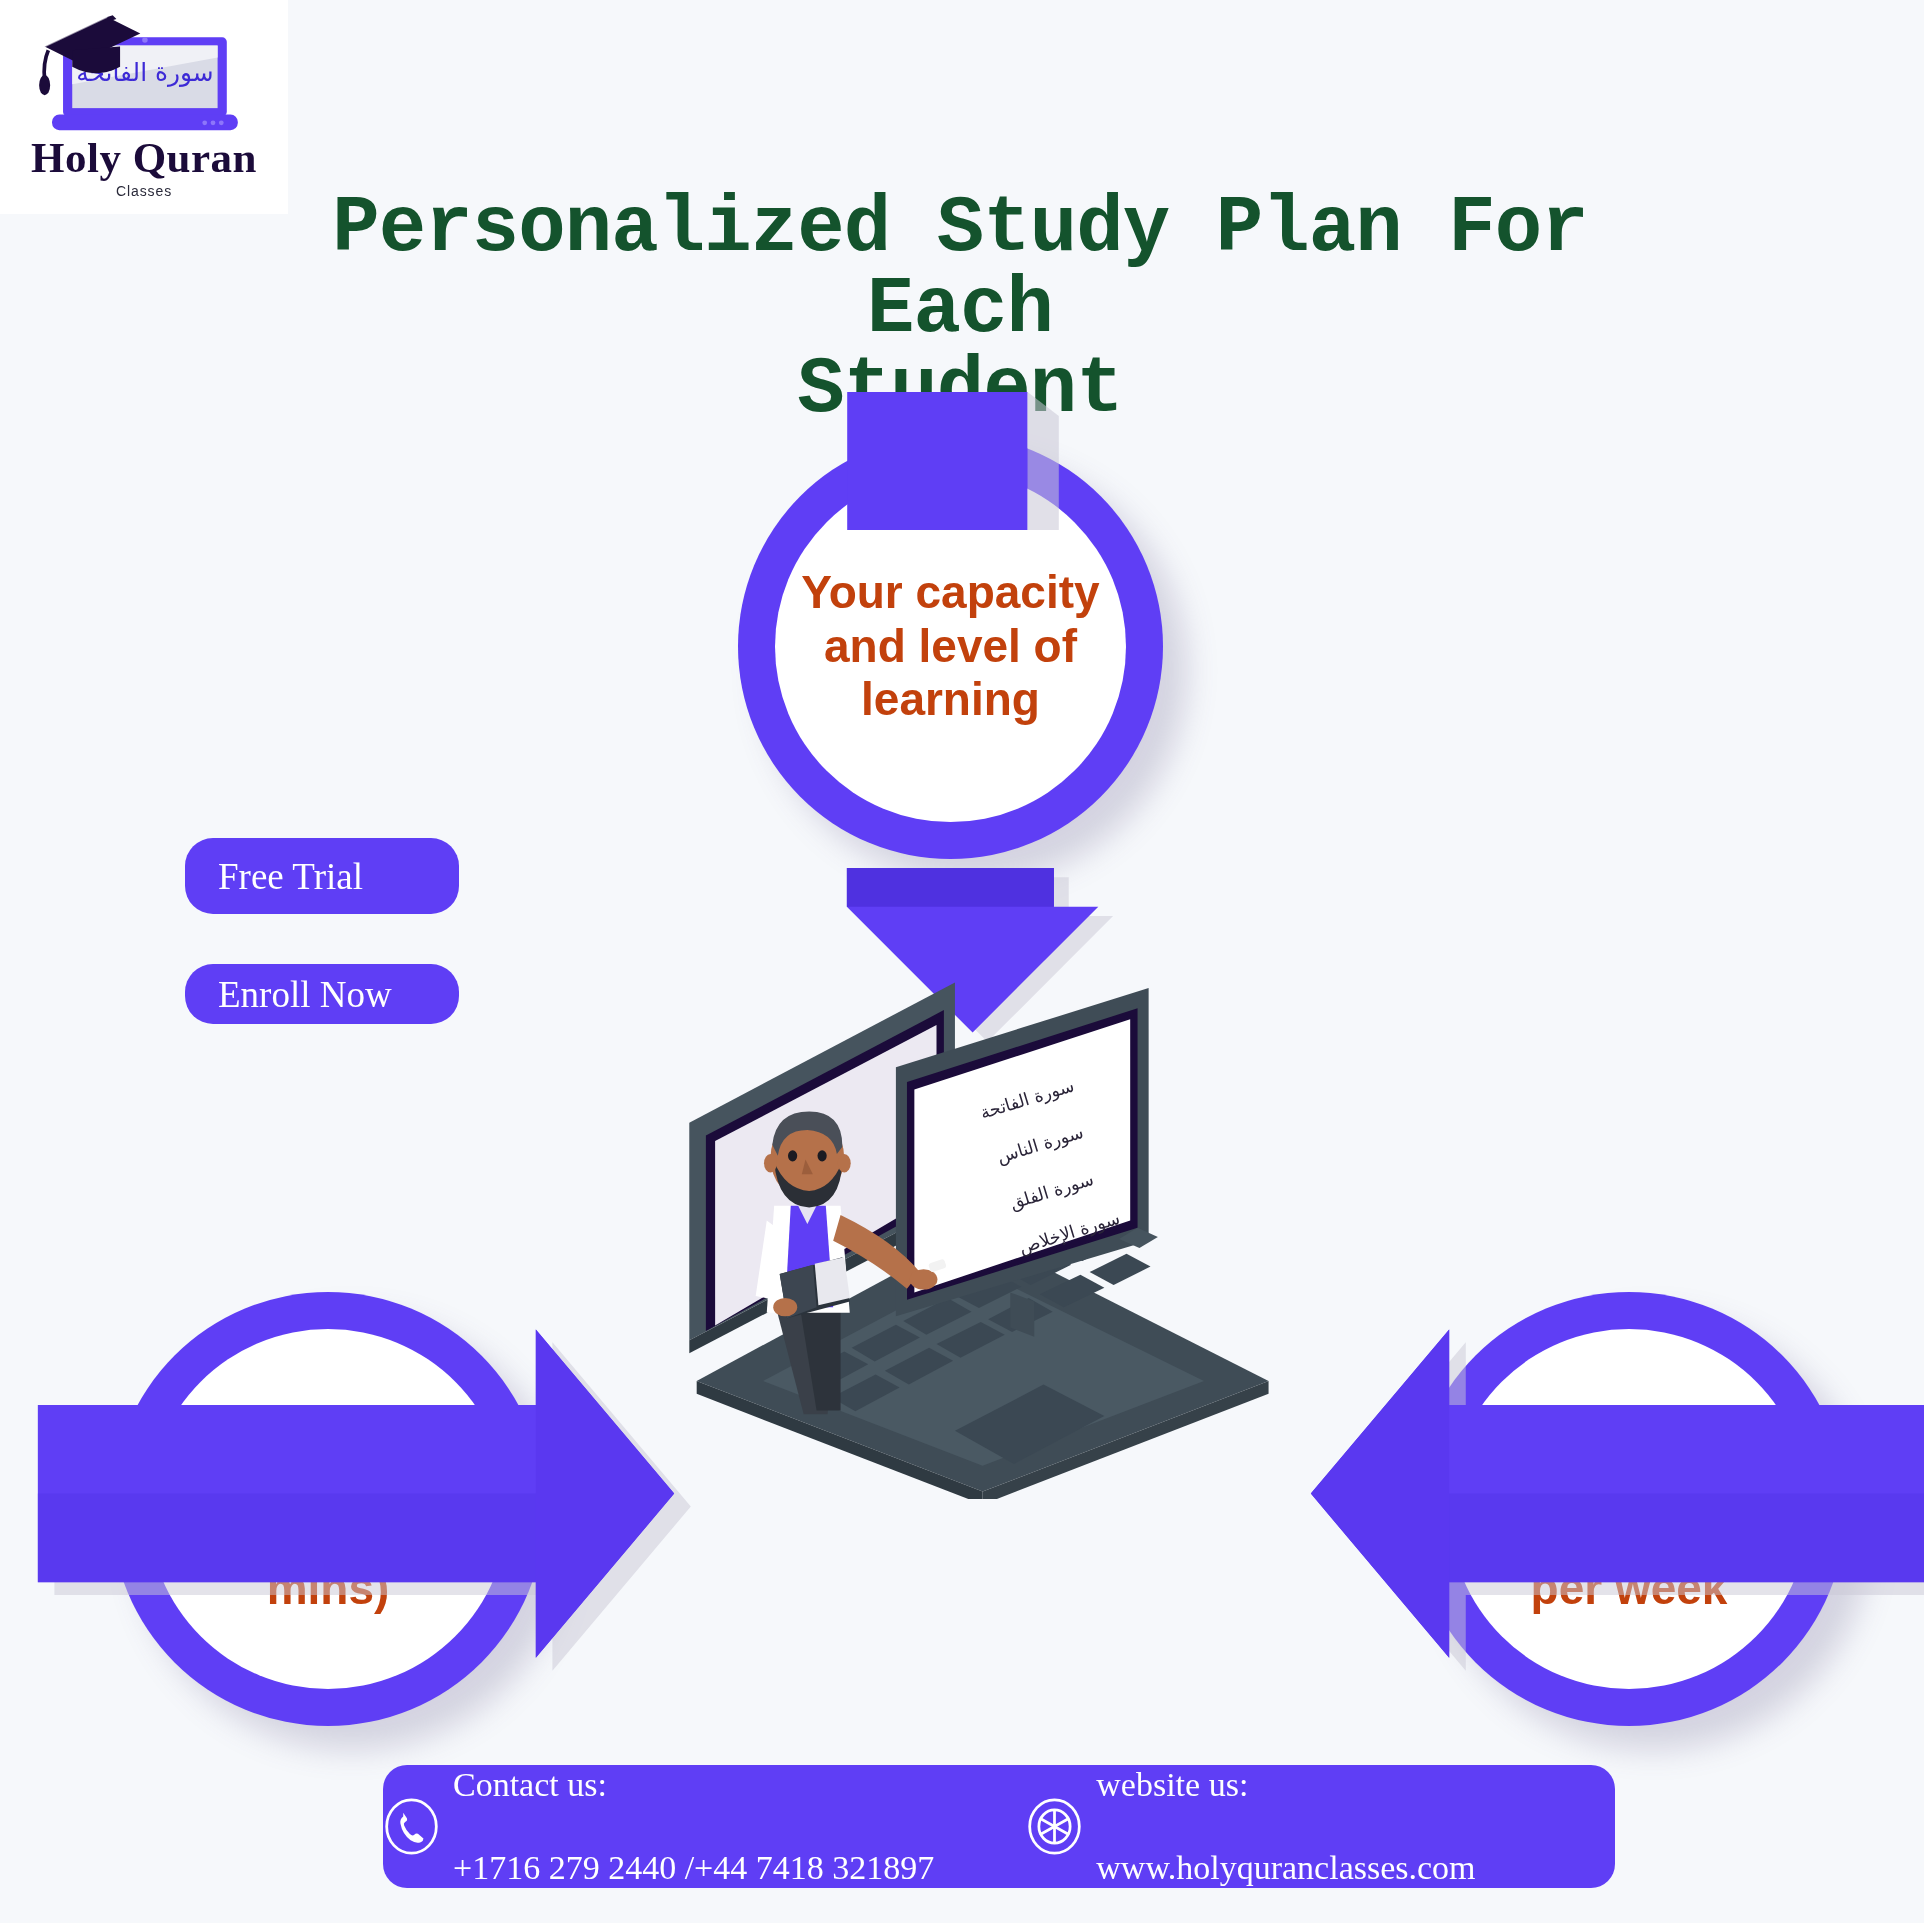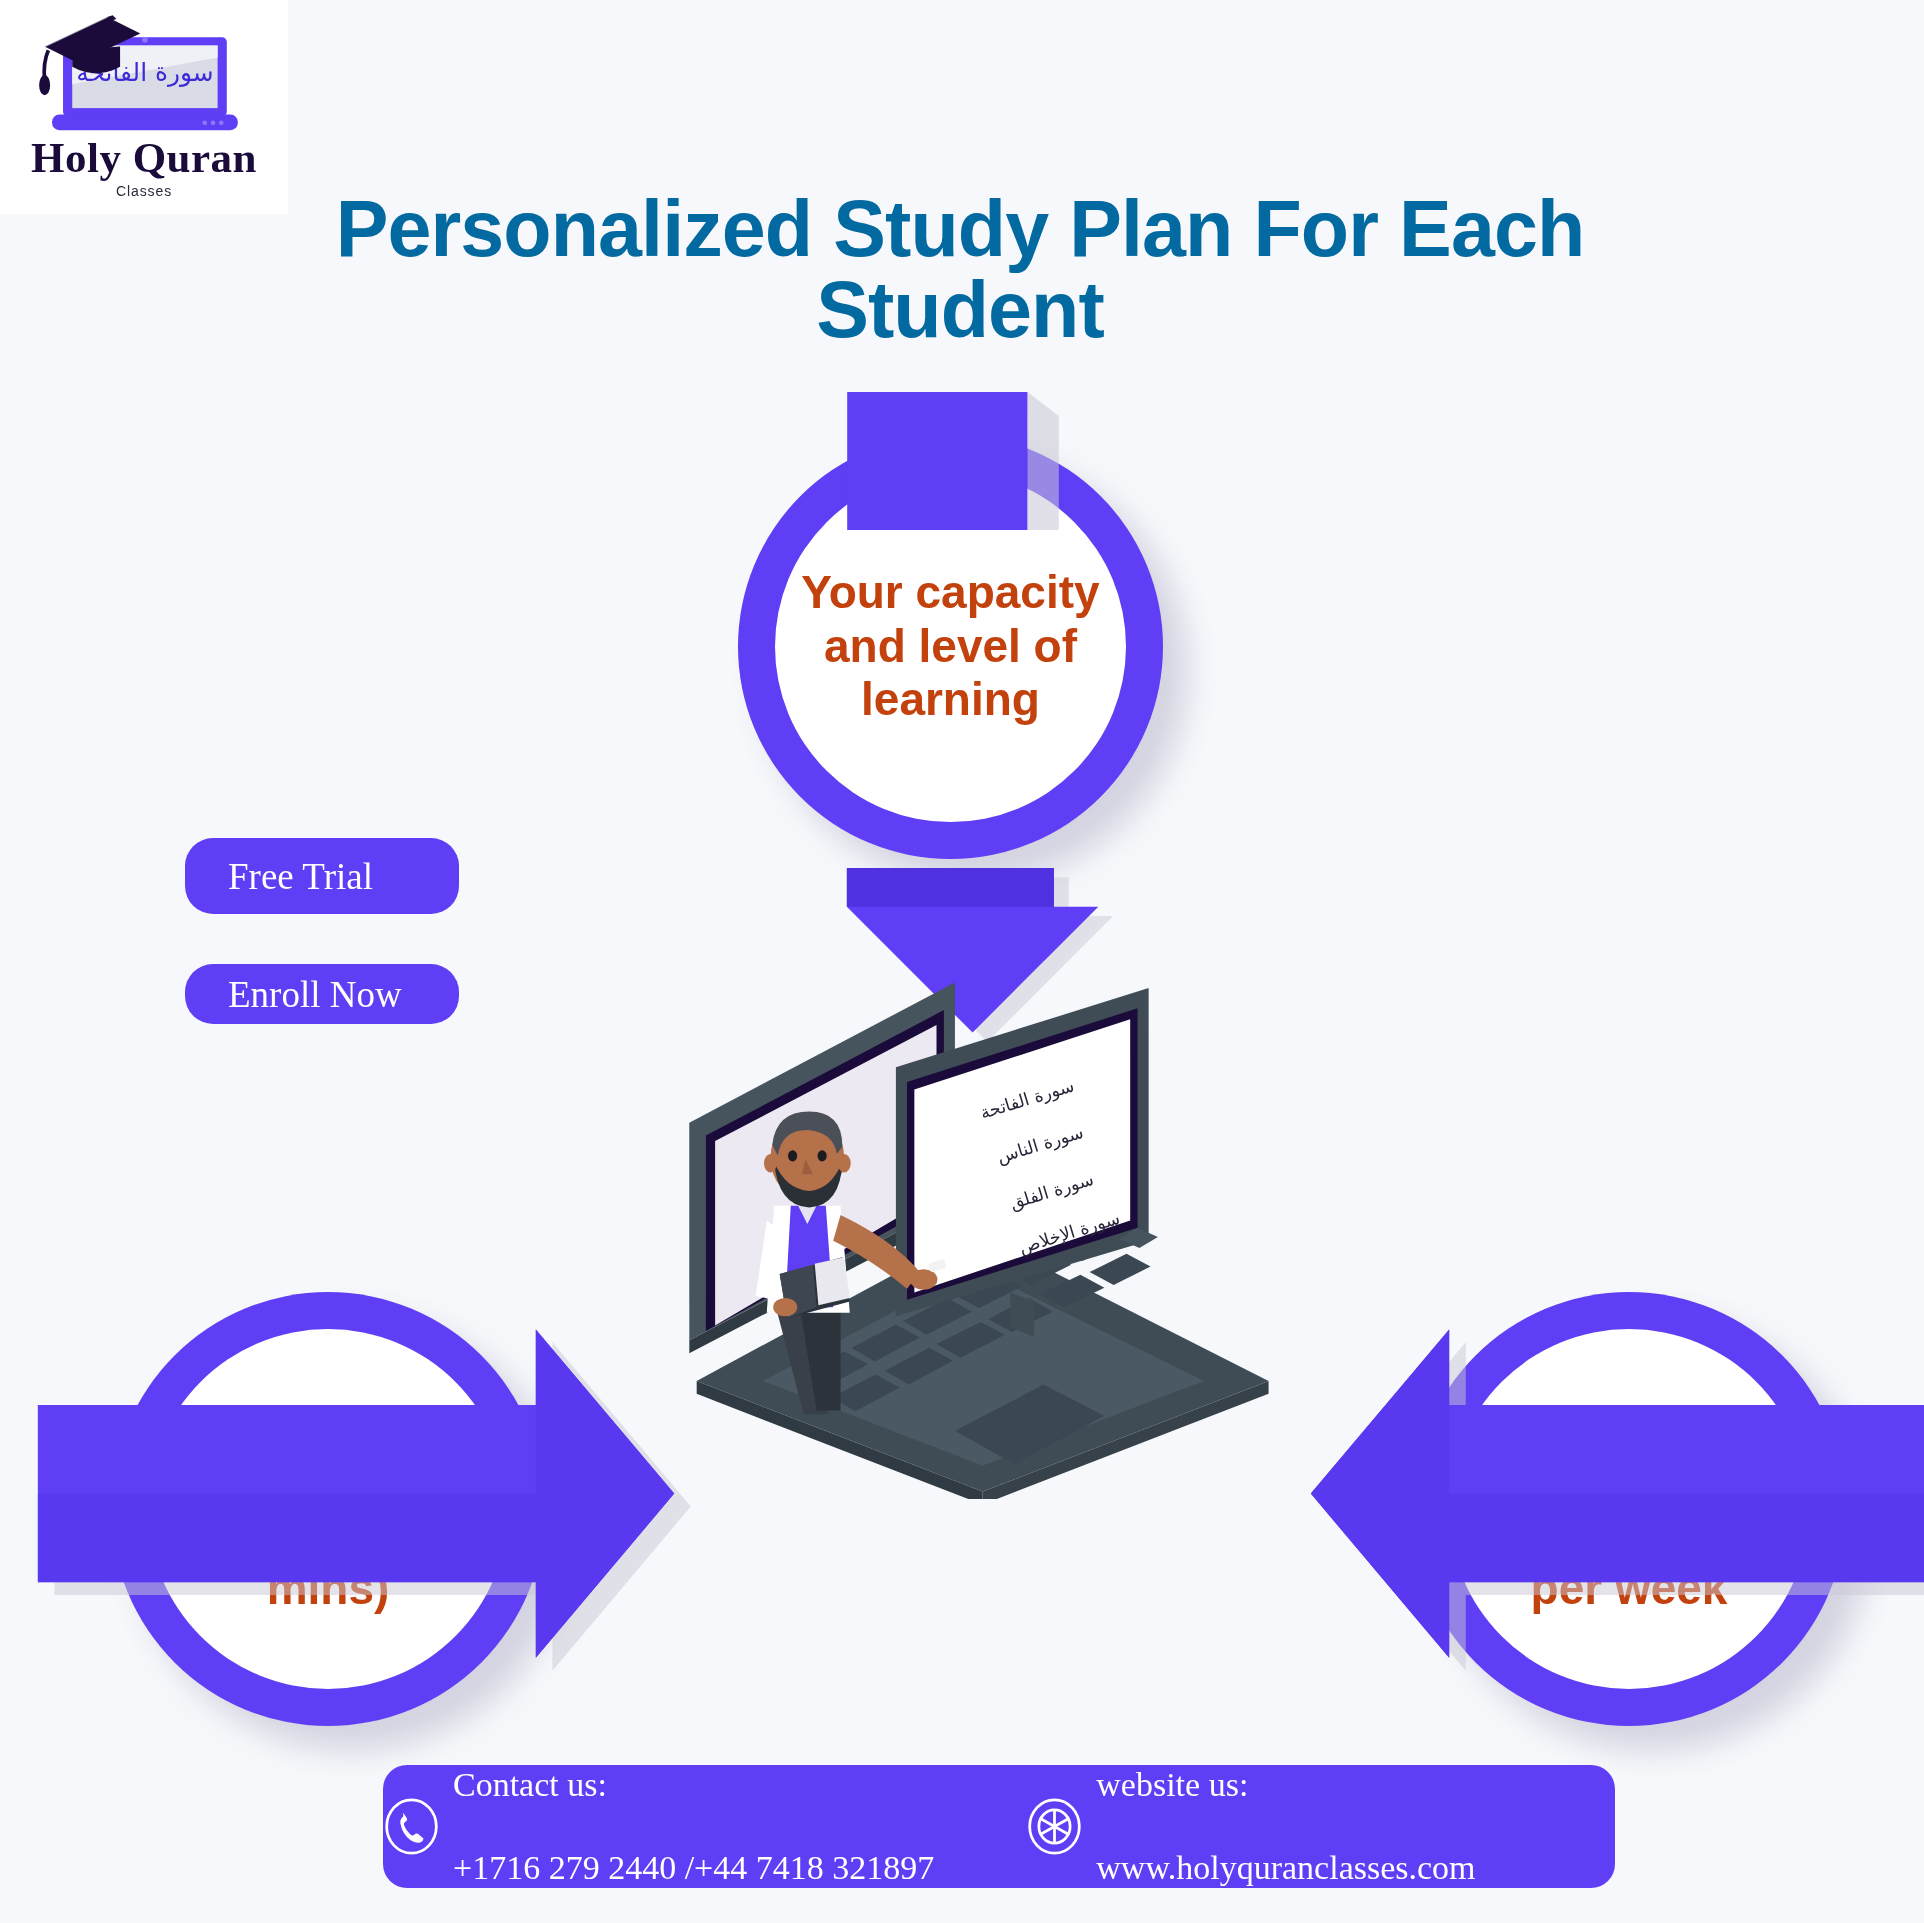--- a/index.html
+++ b/index.html
@@ -27,26 +27,26 @@
   }
   .logo-sub{
     font-family:"Liberation Sans",sans-serif;
     font-size:14px;color:#2a2a3a;letter-spacing:0.9px;margin-top:3.7px;
   }
 
   
   .title{
     position:absolute;left:277px;top:189px;width:1366px;
     text-align:center;
-    font-family:Liberation Sans, sans-serif;
+    font-family:Liberation Mono, monospace;
     font-weight:bold;
     font-size:79px;
     line-height:1.02;
     letter-spacing:-0.9px;
-    color:#0369a1;
+    color:#14532d;
     white-space:pre-line;
   }
 
   
   .node{position:absolute;}
   .ring{
     position:absolute;border-radius:50%;
     background:#5f3ef5;
     box-shadow:24px 24px 31px rgba(90,80,130,.22);
   }
@@ -85,21 +85,21 @@
   #arrow-right{left:1292px;top:1311px;z-index:1;}
 
   
   .cta{
     position:absolute;
     background:#5f3ef5;border-radius:28px;
     color:#ffffff;
     font-family:"Liberation Serif",serif;
     font-size:37px;
     display:flex;align-items:center;
-    padding-left:43px;
+    padding-left:33px;
     box-sizing:border-box;
     cursor:pointer;
   }
   #cta-free{left:185px;top:838px;width:274px;height:76px;}
   #cta-enroll{left:185px;top:964px;width:274px;height:60px;}
 
   
   #laptop{position:absolute;left:678px;top:964px;width:600px;height:535px;z-index:2;}
   #laptop svg{display:block;}
 

